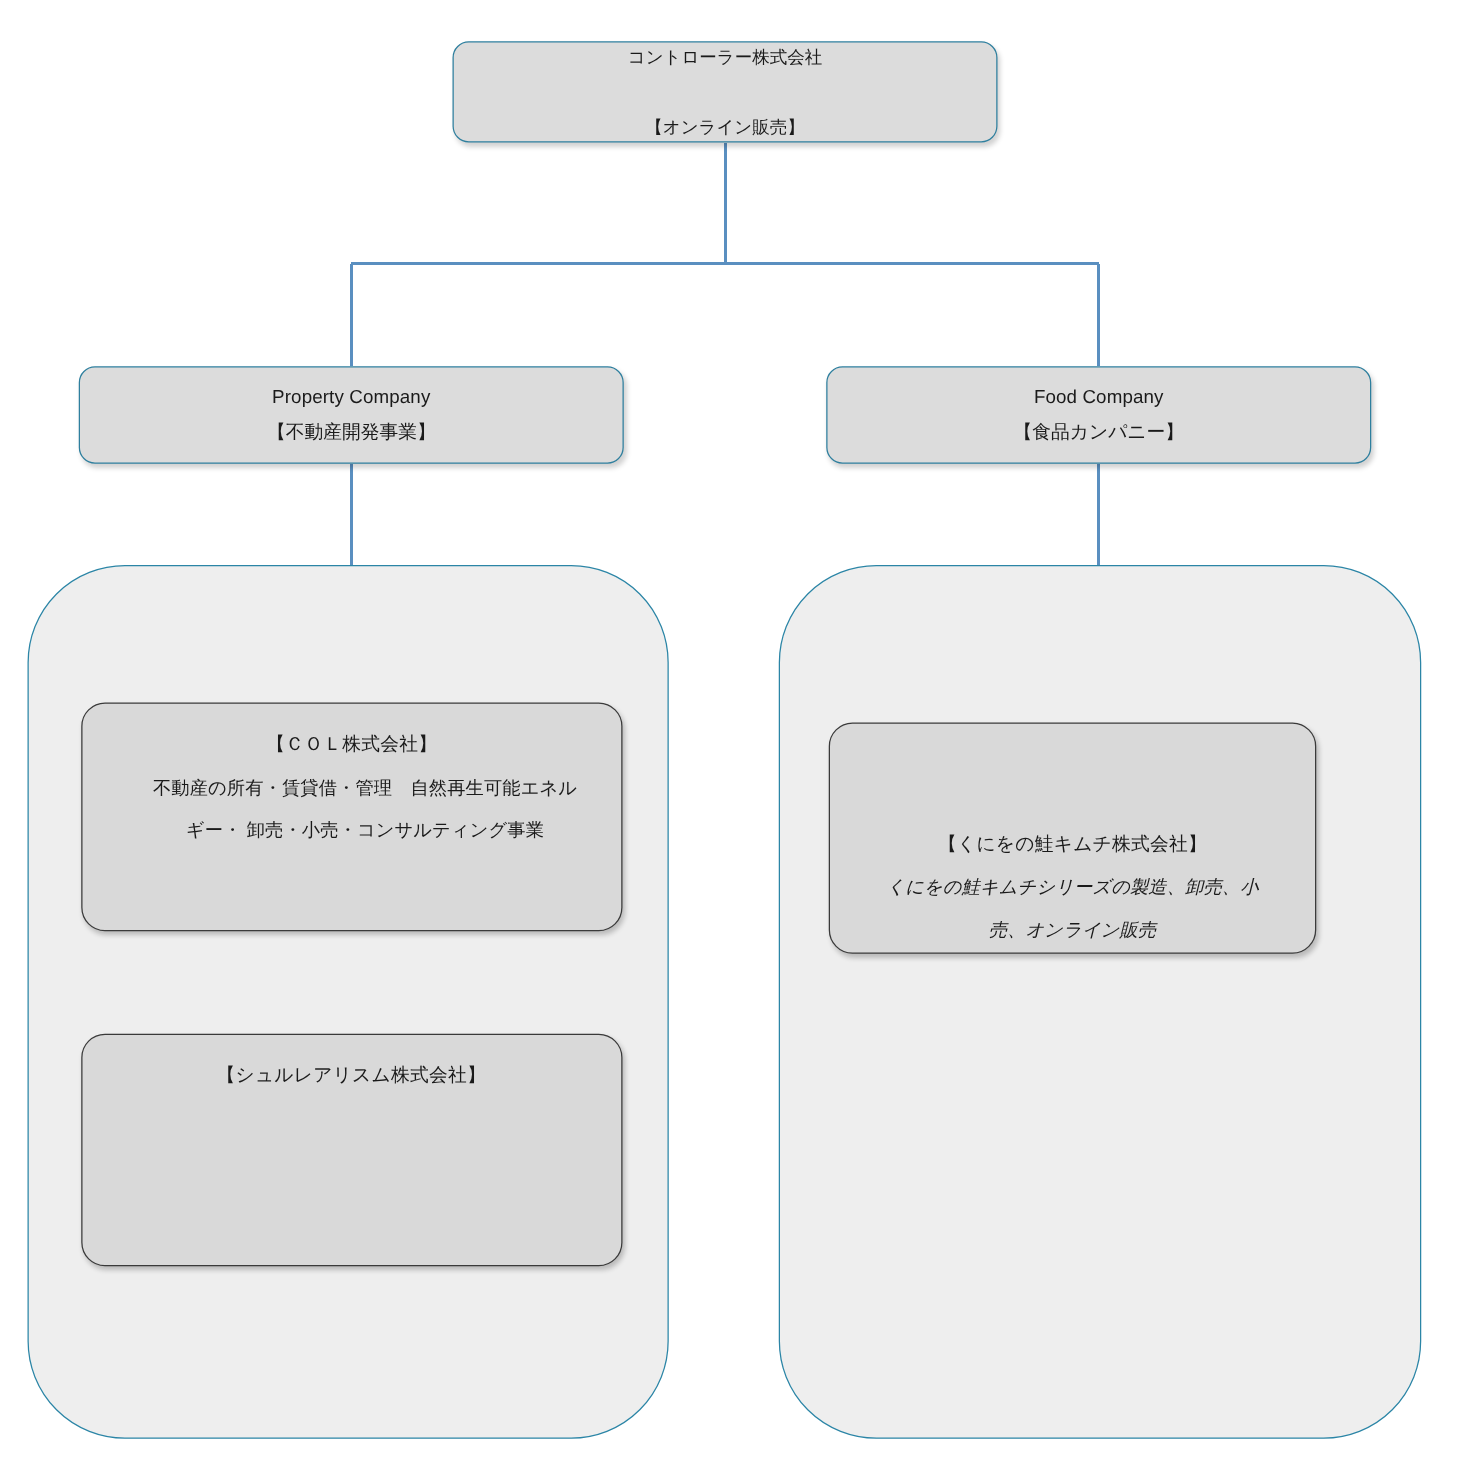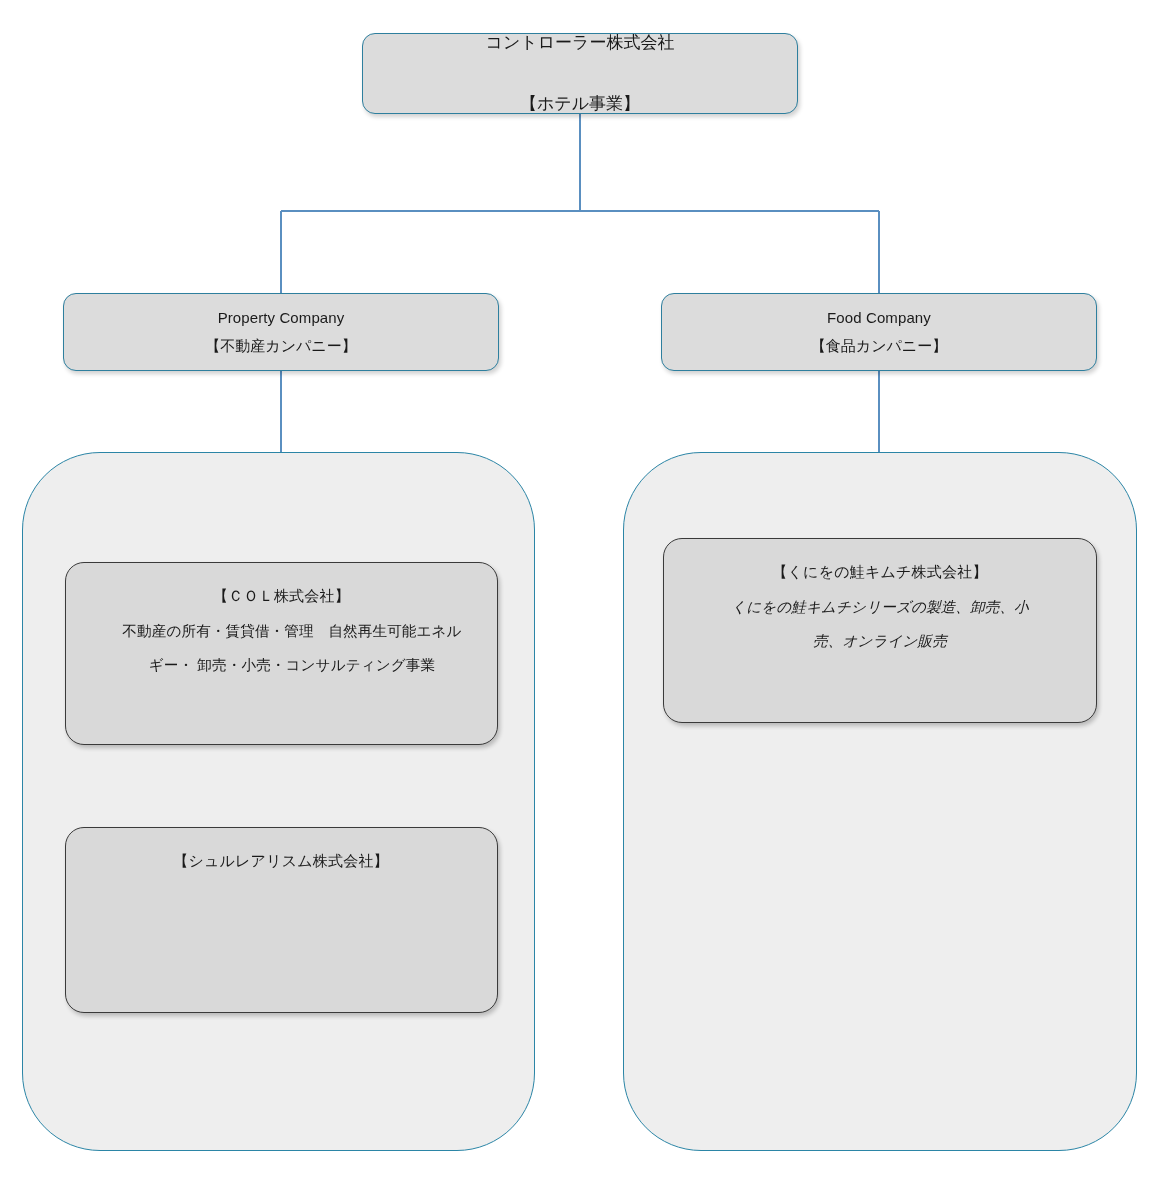--- a/index.html
+++ b/index.html
@@ -51,21 +51,21 @@
     line-height: 1.9;
     white-space: nowrap;
   }
 
   
   #node-holding {
     left: 362px;
     top: 33px;
     width: 436px;
     height: 81px;
-    font-size: 17px;
+    font-size: 14px;
     gap: 29px;
   }
 
   
   .division {
     height: 78px;
     font-size: 15px;
   }
   #node-property {
     left: 63px;
@@ -138,23 +138,24 @@
   }
   #card-surrealism {
     left: 65px;
     top: 827px;
     width: 433px;
     height: 186px;
     padding-left: 13px;
   }
   #card-kimchi {
     left: 663px;
-    top: 538px;
-    width: 434px;
+    top: 578px;
+    width: 390px;
     height: 185px;
+    justify-content: flex-end;
   }
   #card-kimchi .card-body {
     max-width: 320px;
     font-style: italic;
   }
   #card-col .card-body {
     max-width: 350px;
     margin-left: 21px;
   }
   #card-surrealism .card-body {
@@ -178,26 +179,26 @@
       <line x1="879" y1="211" x2="879" y2="293"></line>
 
       <line x1="281" y1="371" x2="281" y2="453"></line>
 
       <line x1="879" y1="371" x2="879" y2="453"></line>
     </g>
   </svg>
 
   <div class="node" id="node-holding">
     <span class="line">コントローラー株式会社</span>
-    <span class="line">【ホテル事業】</span>
+    <span class="line">【オンライン販売】</span>
   </div>
 
   <div class="node division" id="node-property">
     <span class="line line-en">Property Company</span>
-    <span class="line">【不動産カンパニー】</span>
+    <span class="line">【不動産開発事業】</span>
   </div>
 
   <div class="node division" id="node-food">
     <span class="line line-en">Food Company</span>
     <span class="line">【食品カンパニー】</span>
   </div>
 
   <div class="group" id="group-property"></div>
 
   <div class="group" id="group-food"></div>

